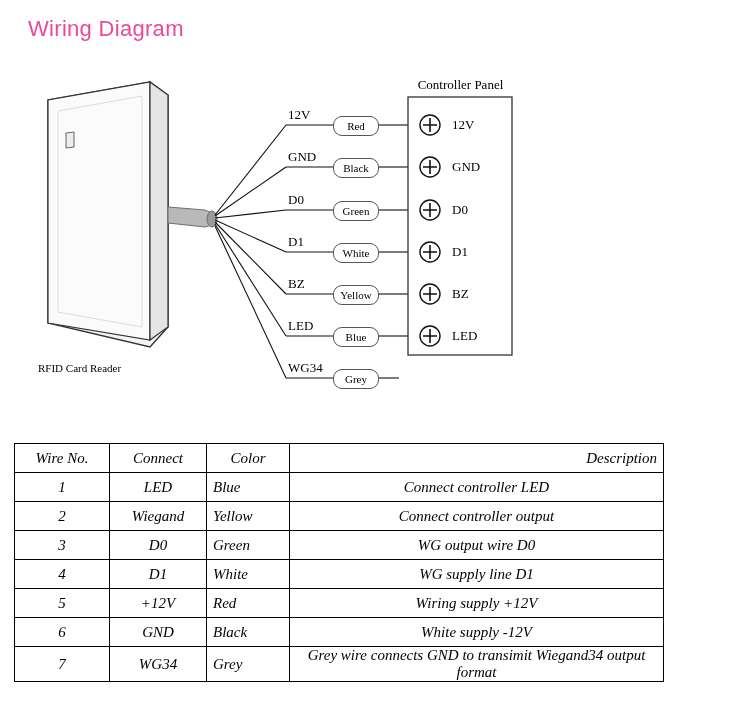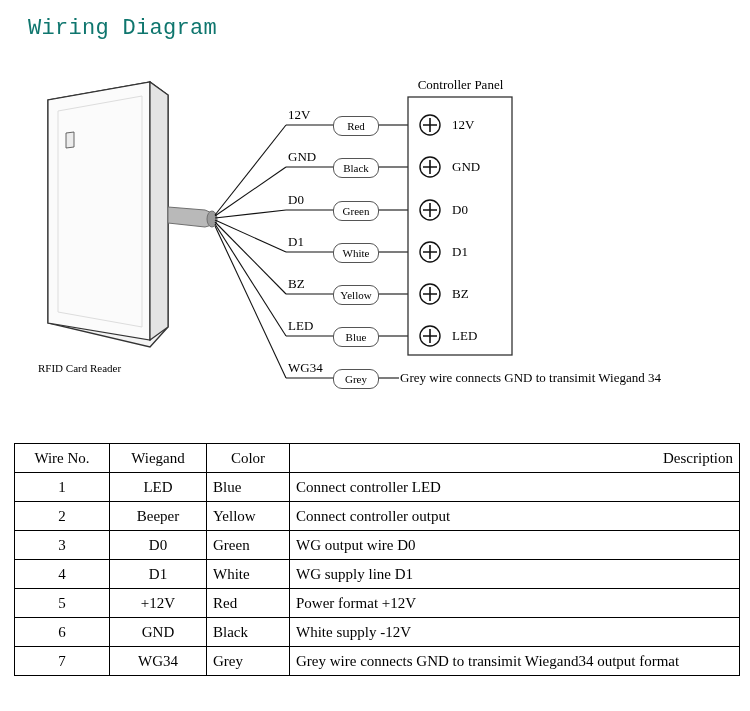--- a/index.html
+++ b/index.html
@@ -17,23 +17,23 @@
   }
   #root {
     position: relative;
     width: 750px;
     height: 711px;
   }
   .title {
     position: absolute;
     left: 28px;
     top: 16px;
-    font-family: Liberation Mono, monospace;
+    font-family: Liberation Sans, sans-serif;
     font-size: 22px;
-    color: #0f766e;
+    color: #ec4899;
     letter-spacing: 0.3px;
   }
 
   
   #diagram {
     position: absolute;
     left: 0;
     top: 55px;
     width: 750px;
     height: 380px;
@@ -92,36 +92,37 @@
     top: 315px;
     font-size: 13px;
     white-space: nowrap;
   }
 
   
   #wire-table {
     position: absolute;
     left: 14px;
     top: 443px;
-    width: 726px;
+    width: 650px;
     border-collapse: collapse;
     font-size: 15px;
+    font-style: italic;
   }
   #wire-table th, #wire-table td {
     border: 1px solid #000;
     height: 28px;
     padding: 0 6px;
   }
   #wire-table th {
     font-weight: normal;
   }
   .col-no    { width: 82px;  text-align: center; }
   .col-func  { width: 84px;  text-align: center; }
   .col-color { width: 70px;  }
-  .col-desc  { text-align: left; padding-left: 8px; }
+  .col-desc  { text-align: center; padding-left: 8px; }
   th.col-desc { text-align: right; padding-left: 0; }
 </style>
 </head>
 <body>
 
 <div id="root">
 
   <div class="title">Wiring Diagram</div>
 
   <div id="diagram">
@@ -214,62 +215,61 @@
     <div class="color-box" style="left:333px; top:272px;">Blue</div>
     <div class="color-box" style="left:333px; top:314px;">Grey</div>
 
     <div class="term-label" style="left:452px; top:62px;">12V</div>
     <div class="term-label" style="left:452px; top:104px;">GND</div>
     <div class="term-label" style="left:452px; top:147px;">D0</div>
     <div class="term-label" style="left:452px; top:189px;">D1</div>
     <div class="term-label" style="left:452px; top:231px;">BZ</div>
     <div class="term-label" style="left:452px; top:273px;">LED</div>
 
-    <div class="note">Grey wire connects GND to transimit Wiegand 34</div>
   </div>
 
   <table id="wire-table">
     <thead>
       <tr>
         <th class="col-no">Wire No.</th>
-        <th class="col-func">Wiegand</th>
+        <th class="col-func">Connect</th>
         <th class="col-color">Color</th>
         <th class="col-desc">Description</th>
       </tr>
     </thead>
     <tbody>
       <tr>
         <td class="col-no">1</td>
         <td class="col-func">LED</td>
         <td class="col-color">Blue</td>
         <td class="col-desc">Connect controller LED</td>
       </tr>
       <tr>
         <td class="col-no">2</td>
-        <td class="col-func">Beeper</td>
+        <td class="col-func">Wiegand</td>
         <td class="col-color">Yellow</td>
         <td class="col-desc">Connect controller output</td>
       </tr>
       <tr>
         <td class="col-no">3</td>
         <td class="col-func">D0</td>
         <td class="col-color">Green</td>
         <td class="col-desc">WG output wire D0</td>
       </tr>
       <tr>
         <td class="col-no">4</td>
         <td class="col-func">D1</td>
         <td class="col-color">White</td>
         <td class="col-desc">WG supply line D1</td>
       </tr>
       <tr>
         <td class="col-no">5</td>
         <td class="col-func">+12V</td>
         <td class="col-color">Red</td>
-        <td class="col-desc">Power format +12V</td>
+        <td class="col-desc">Wiring supply +12V</td>
       </tr>
       <tr>
         <td class="col-no">6</td>
         <td class="col-func">GND</td>
         <td class="col-color">Black</td>
         <td class="col-desc">White supply -12V</td>
       </tr>
       <tr>
         <td class="col-no">7</td>
         <td class="col-func">WG34</td>

